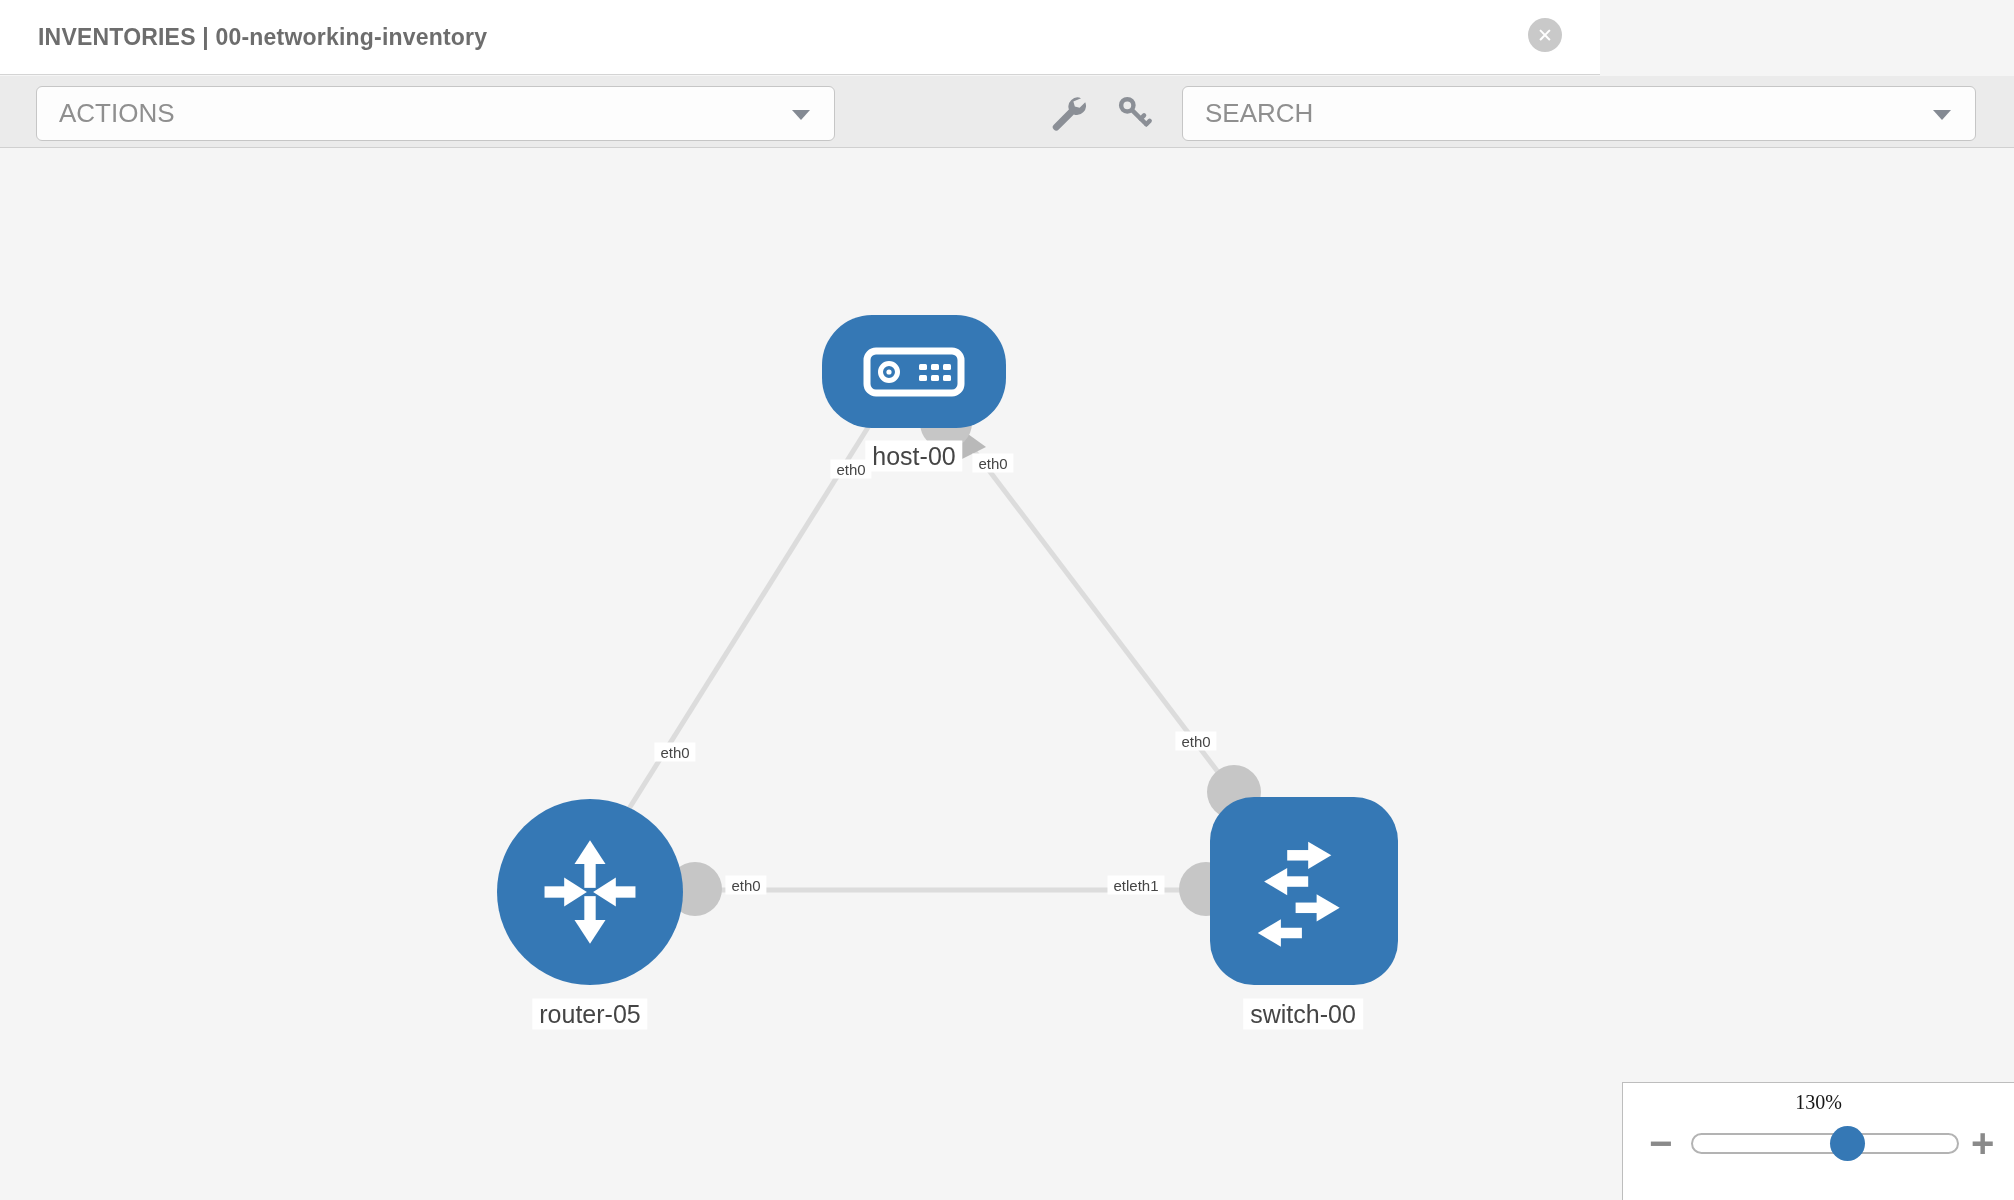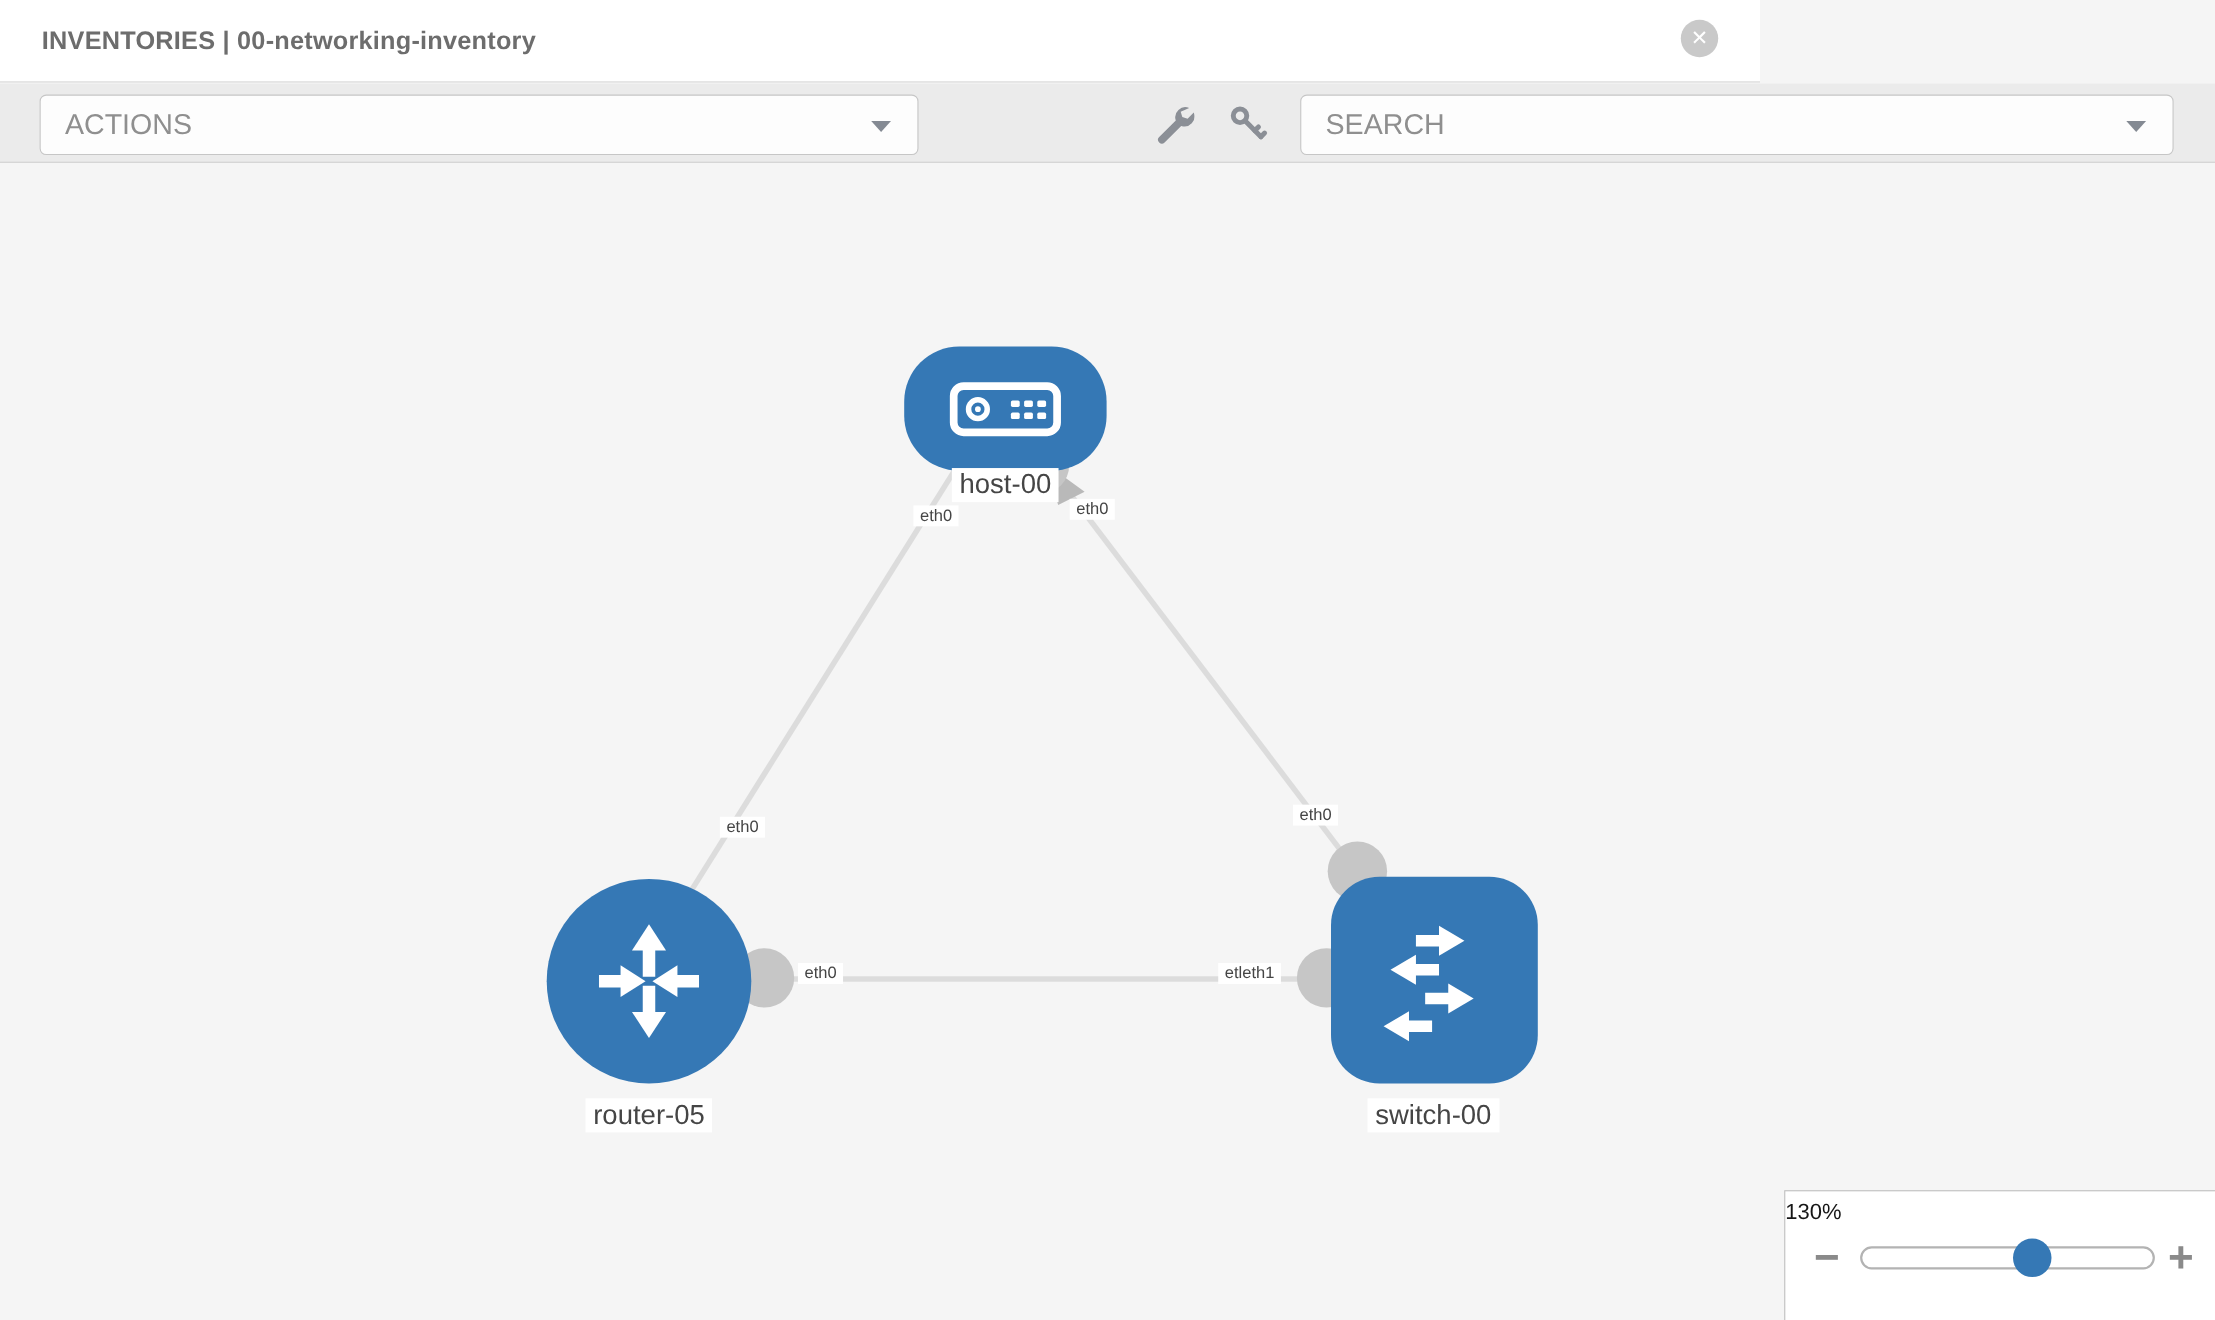--- a/index.html
+++ b/index.html
@@ -31,21 +31,21 @@
   .node-host{left:822px;top:166px;width:184px;height:113px;border-radius:50px;}
   .node-router{left:497px;top:650px;width:186px;height:186px;border-radius:50%;}
   .node-switch{left:1210px;top:648px;width:188px;height:188px;border-radius:44px;}
 
   .chip{position:absolute;z-index:3;background:#ffffff;color:#454545;white-space:nowrap;transform:translate(-50%,-50%);}
   .chip-name{font-size:25px;padding:1px 7px;}
   .chip-if{font-size:15px;padding:1px 6px;}
 
   
   .zoom-panel{position:absolute;left:1622px;top:1082px;width:393px;height:119px;background:#ffffff;border:1px solid #bdbdbd;z-index:4;}
-  .zoom-value{position:absolute;left:0;top:8px;width:100%;font-size:20px;color:#161616;}
+  .zoom-value{position:absolute;left:0;top:8px;width:100%;text-align:center;font-size:20px;color:#161616;font-family:Liberation Serif, serif;}
   .zoom-minus,.zoom-plus{position:absolute;top:38px;font-size:40px;font-weight:700;color:#8a8a8a;cursor:pointer;line-height:44px;}
   .zoom-minus{left:26px;}
   .zoom-plus{left:348px;}
   .zoom-track{position:absolute;left:68px;top:50px;width:268px;height:21px;background:#ffffff;border:2px solid #b3b3b3;border-radius:11px;cursor:pointer;}
   .zoom-thumb{position:absolute;left:207px;top:43px;width:35px;height:35px;border-radius:50%;background:#3578b5;cursor:grab;}
 </style>
 </head>
 <body>
 
 <div id="app">
@@ -138,21 +138,21 @@
           <line x1="64" y1="51" x2="42" y2="51"></line>
           <polygon points="22,51 44,38 44,64" stroke="none"></polygon>
           <line x1="52" y1="76" x2="74" y2="76"></line>
           <polygon points="94,76 72,63 72,89" stroke="none"></polygon>
           <line x1="58" y1="100" x2="36" y2="100"></line>
           <polygon points="16,100 38,87 38,113" stroke="none"></polygon>
         </g>
       </svg>
     </div>
 
-    <span class="chip chip-name" style="left:914px;top:292px;">host-00</span>
+    <span class="chip chip-name" style="left:914px;top:307px;">host-00</span>
     <span class="chip chip-name" style="left:590px;top:865px;">router-05</span>
     <span class="chip chip-name" style="left:1303px;top:865px;">switch-00</span>
 
     <span class="chip chip-if" style="left:851px;top:320px;">eth0</span>
     <span class="chip chip-if" style="left:675px;top:603px;">eth0</span>
     <span class="chip chip-if" style="left:993px;top:314px;">eth0</span>
     <span class="chip chip-if" style="left:1196px;top:592px;">eth0</span>
     <span class="chip chip-if" style="left:746px;top:736px;">eth0</span>
     <span class="chip chip-if" style="left:1136px;top:736px;">etleth1</span>
   </div>

